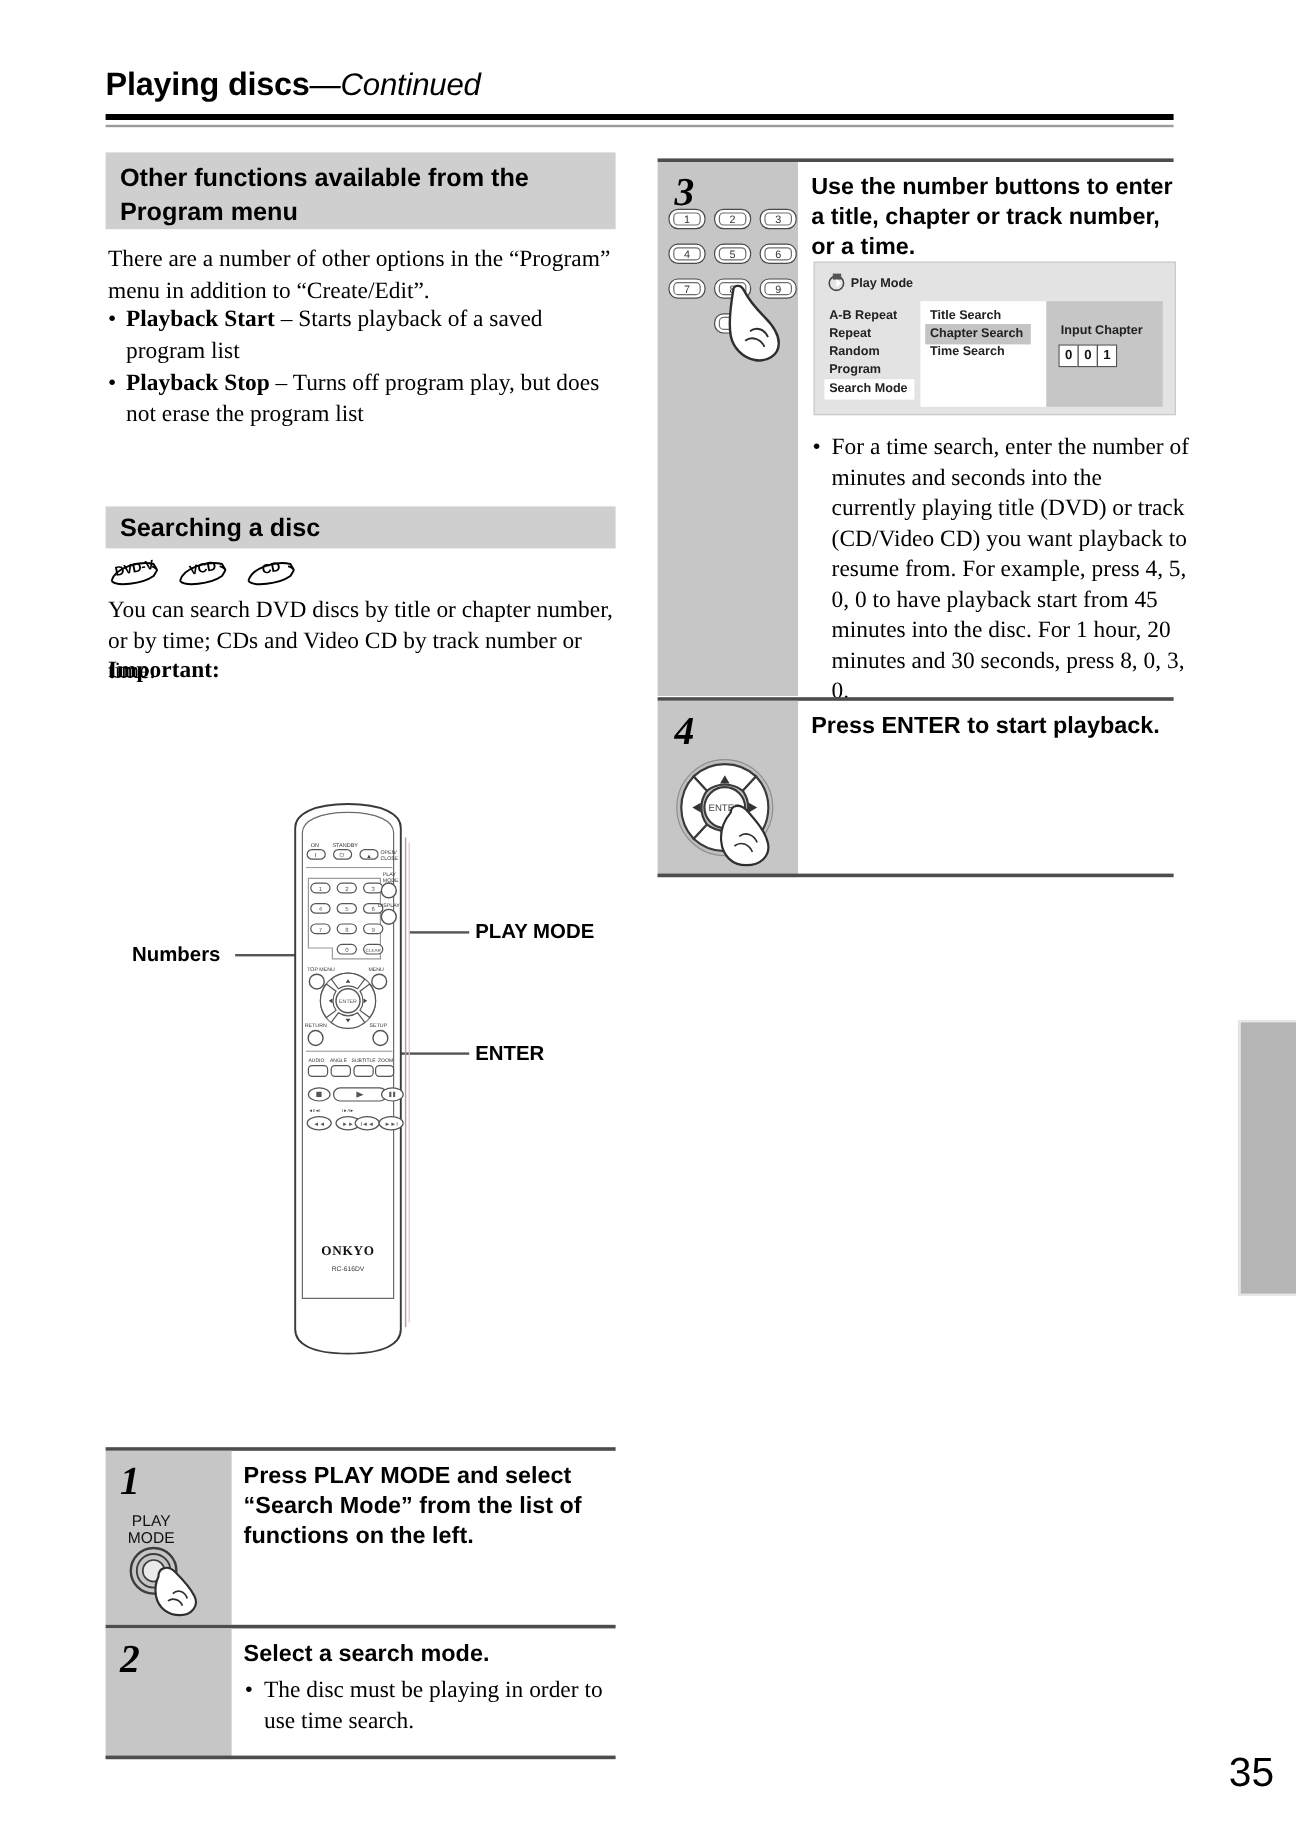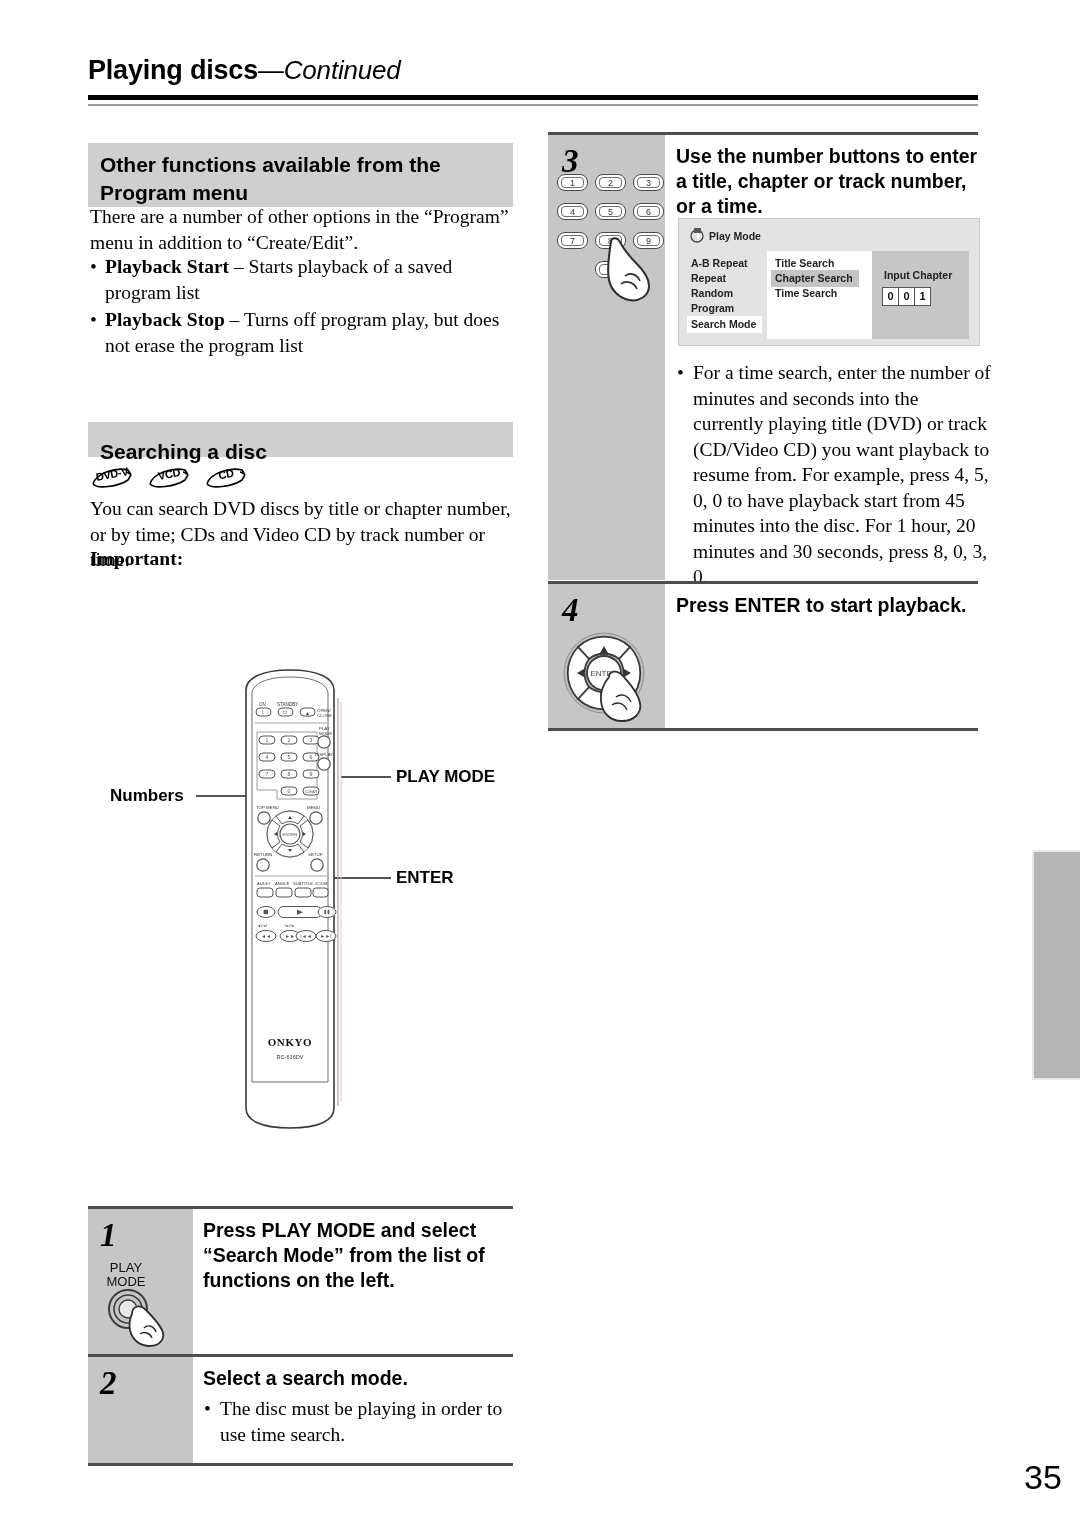--- a/index.html
+++ b/index.html
@@ -74,34 +74,34 @@
 <body>
 
 <div class="page">
 
   <div class="pg-title">
     <span>Playing discs</span><span class="cont">—Continued</span>
   </div>
   <div class="rule-thick"></div>
   <div class="rule-thin"></div>
 
-  <div class="sec-head" style="left:88px;top:143px;width:425px;height:64px;">Other functions available from the Program menu</div>
+  <div class="sec-head" style="left:88px;top:127px;width:425px;height:64px;">Other functions available from the Program menu</div>
 
   <div class="body" style="left:90px;top:204px;width:425px;">There are a number of other options in the “Program” menu in addition to “Create/Edit”.</div>
 
   <div class="bullets" style="left:88px;top:252px;width:428px;">
     <div class="li">
       <b>Playback Start</b><span> – </span><span>Starts playback of a saved program list</span>
     </div>
     <div class="li">
       <b>Playback Stop</b><span> – </span><span>Turns off program play, but does not erase the program list</span>
     </div>
   </div>
 
-  <div class="sec-head" style="left:88px;top:422px;width:425px;height:35px;padding-top:16px;">Searching a disc</div>
+  <div class="sec-head" style="left:88px;top:422px;width:425px;height:35px;padding-top:5px;">Searching a disc</div>
 
   <div class="disc-row" style="left:90px;top:466px;">
     <div class="disc">
       <svg width="44" height="26" viewBox="0 0 44 26">
           <path d="M3 18 C6 7, 26 1, 38 4 L41 9 C41 9, 38 6, 36 6" fill="none" stroke="#000" stroke-width="1.6"></path>
           <path d="M3 18 C7 23, 28 21, 38 14 L41 9" fill="none" stroke="#000" stroke-width="1.6"></path>
         </svg>
       <div class="dtxt">DVD-V</div>
     </div>
     <div class="disc">

